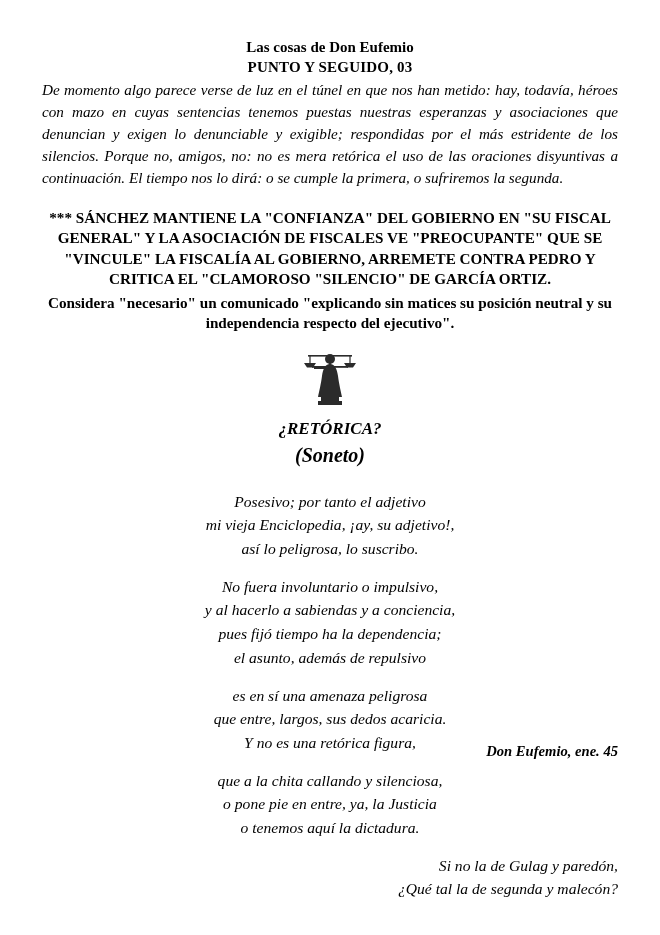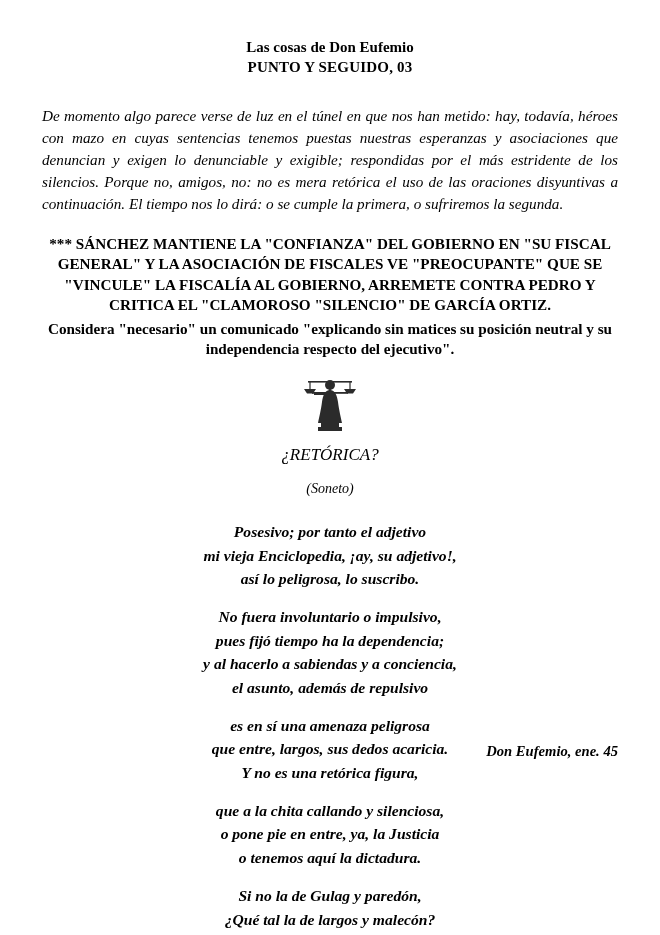--- a/index.html
+++ b/index.html
@@ -25,21 +25,21 @@
   .header {
     text-align: center;
     font-weight: bold;
     font-size: 15px;
     line-height: 1.32;
   }
   .header .line2 {
     letter-spacing: 0.2px;
   }
   .intro {
-    margin-top: 27px;
+    margin-top: 1px;
     font-style: italic;
     font-size: 15.2px;
     line-height: 1.46;
     text-align: justify;
     text-justify: inter-word;
   }
   .headline {
     margin-top: 18px;
     text-align: center;
     font-weight: bold;
@@ -53,42 +53,43 @@
   .emblem {
     margin: 12px auto 0 auto;
     width: 64px;
     height: 62px;
     display: block;
   }
   .poem-title {
     margin-top: 10px;
     text-align: center;
     font-style: italic;
-    font-weight: normal;
+    font-weight: bold;
     font-size: 17px;
     line-height: 1.3;
   }
   .poem-title .form {
     display: block;
-    font-size: 14px;
-    margin-top: 14px;
+    font-size: 20px;
+    margin-top: 2px;
   }
   .poem {
     margin-top: 22px;
     text-align: center;
     font-style: italic;
-    font-weight: bold;
+    font-weight: normal;
     font-size: 15.6px;
     line-height: 1.52;
   }
   .stanza {
     margin-bottom: 14px;
   }
   .stanza:last-child {
     margin-bottom: 0;
+    text-align: right;
   }
   .verse {
     display: block;
   }
   .signature {
     position: absolute;
     right: 42px;
     bottom: 8px;
     font-style: italic;
     font-weight: bold;
@@ -146,39 +147,39 @@
   <div class="poem">
 
     <div class="stanza">
       <span class="verse">Posesivo; por tanto el adjetivo</span>
       <span class="verse">mi vieja Enciclopedia, ¡ay, su adjetivo!,</span>
       <span class="verse">así lo peligrosa, lo suscribo.</span>
     </div>
 
     <div class="stanza">
       <span class="verse">No fuera involuntario o impulsivo,</span>
+      <span class="verse">y al hacerlo a sabiendas y a conciencia,</span>
       <span class="verse">pues fijó tiempo ha la dependencia;</span>
-      <span class="verse">y al hacerlo a sabiendas y a conciencia,</span>
       <span class="verse">el asunto, además de repulsivo</span>
     </div>
 
     <div class="stanza">
       <span class="verse">es en sí una amenaza peligrosa</span>
       <span class="verse">que entre, largos, sus dedos acaricia.</span>
       <span class="verse">Y no es una retórica figura,</span>
     </div>
 
     <div class="stanza">
       <span class="verse">que a la chita callando y silenciosa,</span>
       <span class="verse">o pone pie en entre, ya, la Justicia</span>
       <span class="verse">o tenemos aquí la dictadura.</span>
     </div>
 
     <div class="stanza">
       <span class="verse">Si no la de Gulag y paredón,</span>
-      <span class="verse">¿Qué tal la de largos y malecón?</span>
+      <span class="verse">¿Qué tal la de segunda y malecón?</span>
     </div>
 
   </div>
 
   <div class="signature">Don Eufemio, ene. 45</div>
 
 </div>
 
 </body></html>

